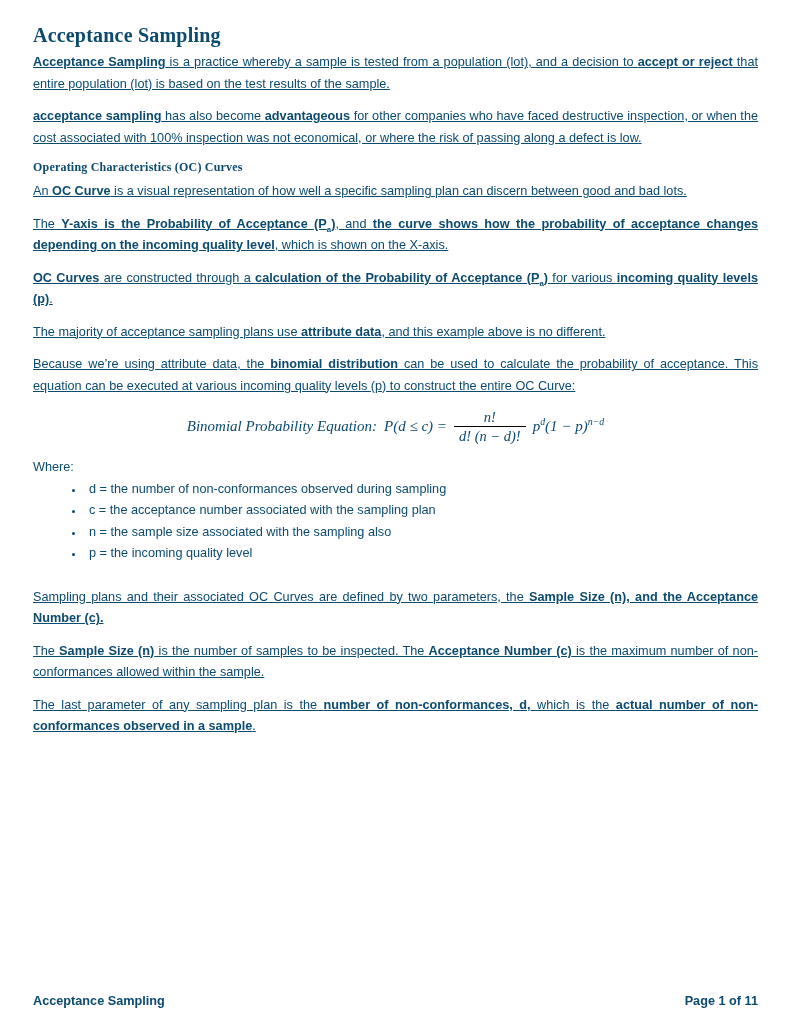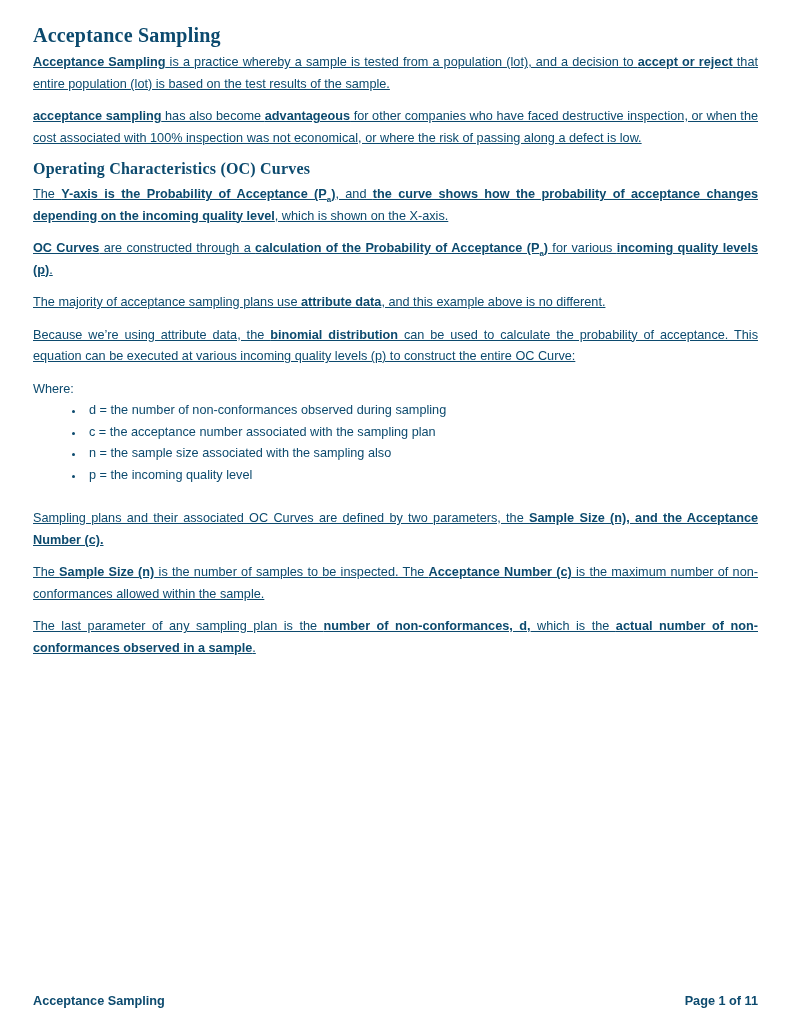--- a/index.html
+++ b/index.html
@@ -18,21 +18,21 @@
   .b{font-weight:bold;}
   h1.doc-title{
     font-family:"Liberation Serif",serif;
     font-size:20px;
     font-weight:bold;
     margin:0 0 5px 0;
     letter-spacing:0.2px;
   }
   h2.doc-heading{
     font-family:"Liberation Serif",serif;
-    font-size:16px;
+    font-size:12px;
     font-weight:bold;
     margin:6px 0 6px 0;
     letter-spacing:0.2px;
   }
   p.para{
     margin:0 0 11px 0;
     line-height:21.5px;
     text-align:justify;
     text-decoration:underline;
   }
@@ -81,30 +81,40 @@
 <div class="page">
 
   <h1 class="doc-title">Acceptance Sampling</h1>
 
   <p class="para"><span class="b">Acceptance Sampling</span><span> is a practice whereby a sample is tested from a population (lot), and a decision to </span><span class="b">accept or reject</span><span> that entire population (lot) is based on the test results of the sample.</span></p>
 
   <p class="para"><span class="b">acceptance sampling</span><span> has also become </span><span class="b">advantageous</span><span> for other companies who have faced destructive inspection, or when the cost associated with 100% inspection was not economical, or where the risk of passing along a defect is low.</span></p>
 
   <h2 class="doc-heading">Operating Characteristics (OC) Curves</h2>
 
+  <p class="para"><span>An </span><span class="b">OC Curve</span><span> is a visual representation of how well a specific sampling plan can discern between good and bad lots.</span></p>
 
   <p class="para"><span>The </span><span class="b">Y-axis is the Probability of Acceptance (P</span><sub class="b">a</sub><span class="b">)</span><span>, and </span><span class="b">the curve shows how the probability of acceptance changes depending on the incoming quality level</span><span>, which is shown on the X-axis.</span></p>
 
 
   <p class="para"><span class="b">OC Curves</span><span> are constructed through a </span><span class="b">calculation of the Probability of Acceptance (P</span><sub class="b">a</sub><span class="b">)</span><span> for various </span><span class="b">incoming quality levels (p)</span><span>.</span></p>
 
   <p class="para"><span>The majority of acceptance sampling plans use </span><span class="b">attribute data</span><span>, and this example above is no different.</span></p>
 
   <p class="para"><span>Because we’re using attribute data, the </span><span class="b">binomial distribution</span><span> can be used to calculate the probability of acceptance.  This equation can be executed at various incoming quality levels (p) to construct the entire OC Curve:</span></p>
 
+  <div class="equation-row">
+    <span>Binomial Probability Equation:</span>
+    <span>P(d ≤ c) =</span>
+    <span class="frac">
+      <span class="num">n!</span>
+      <span class="den">d! (n − d)!</span>
+    </span>
+    <span class="eq-tail"><span>p</span><sup>d</sup><span>(1 − p)</span><sup>n−d</sup></span>
+  </div>
 
   <p class="where-label">Where:</p>
 
   <ul class="def-list">
     <li>d = the number of non-conformances observed during sampling</li>
     <li>c = the acceptance number associated with the sampling plan</li>
     <li>n = the sample size associated with the sampling also</li>
     <li>p = the incoming quality level</li>
   </ul>
 

